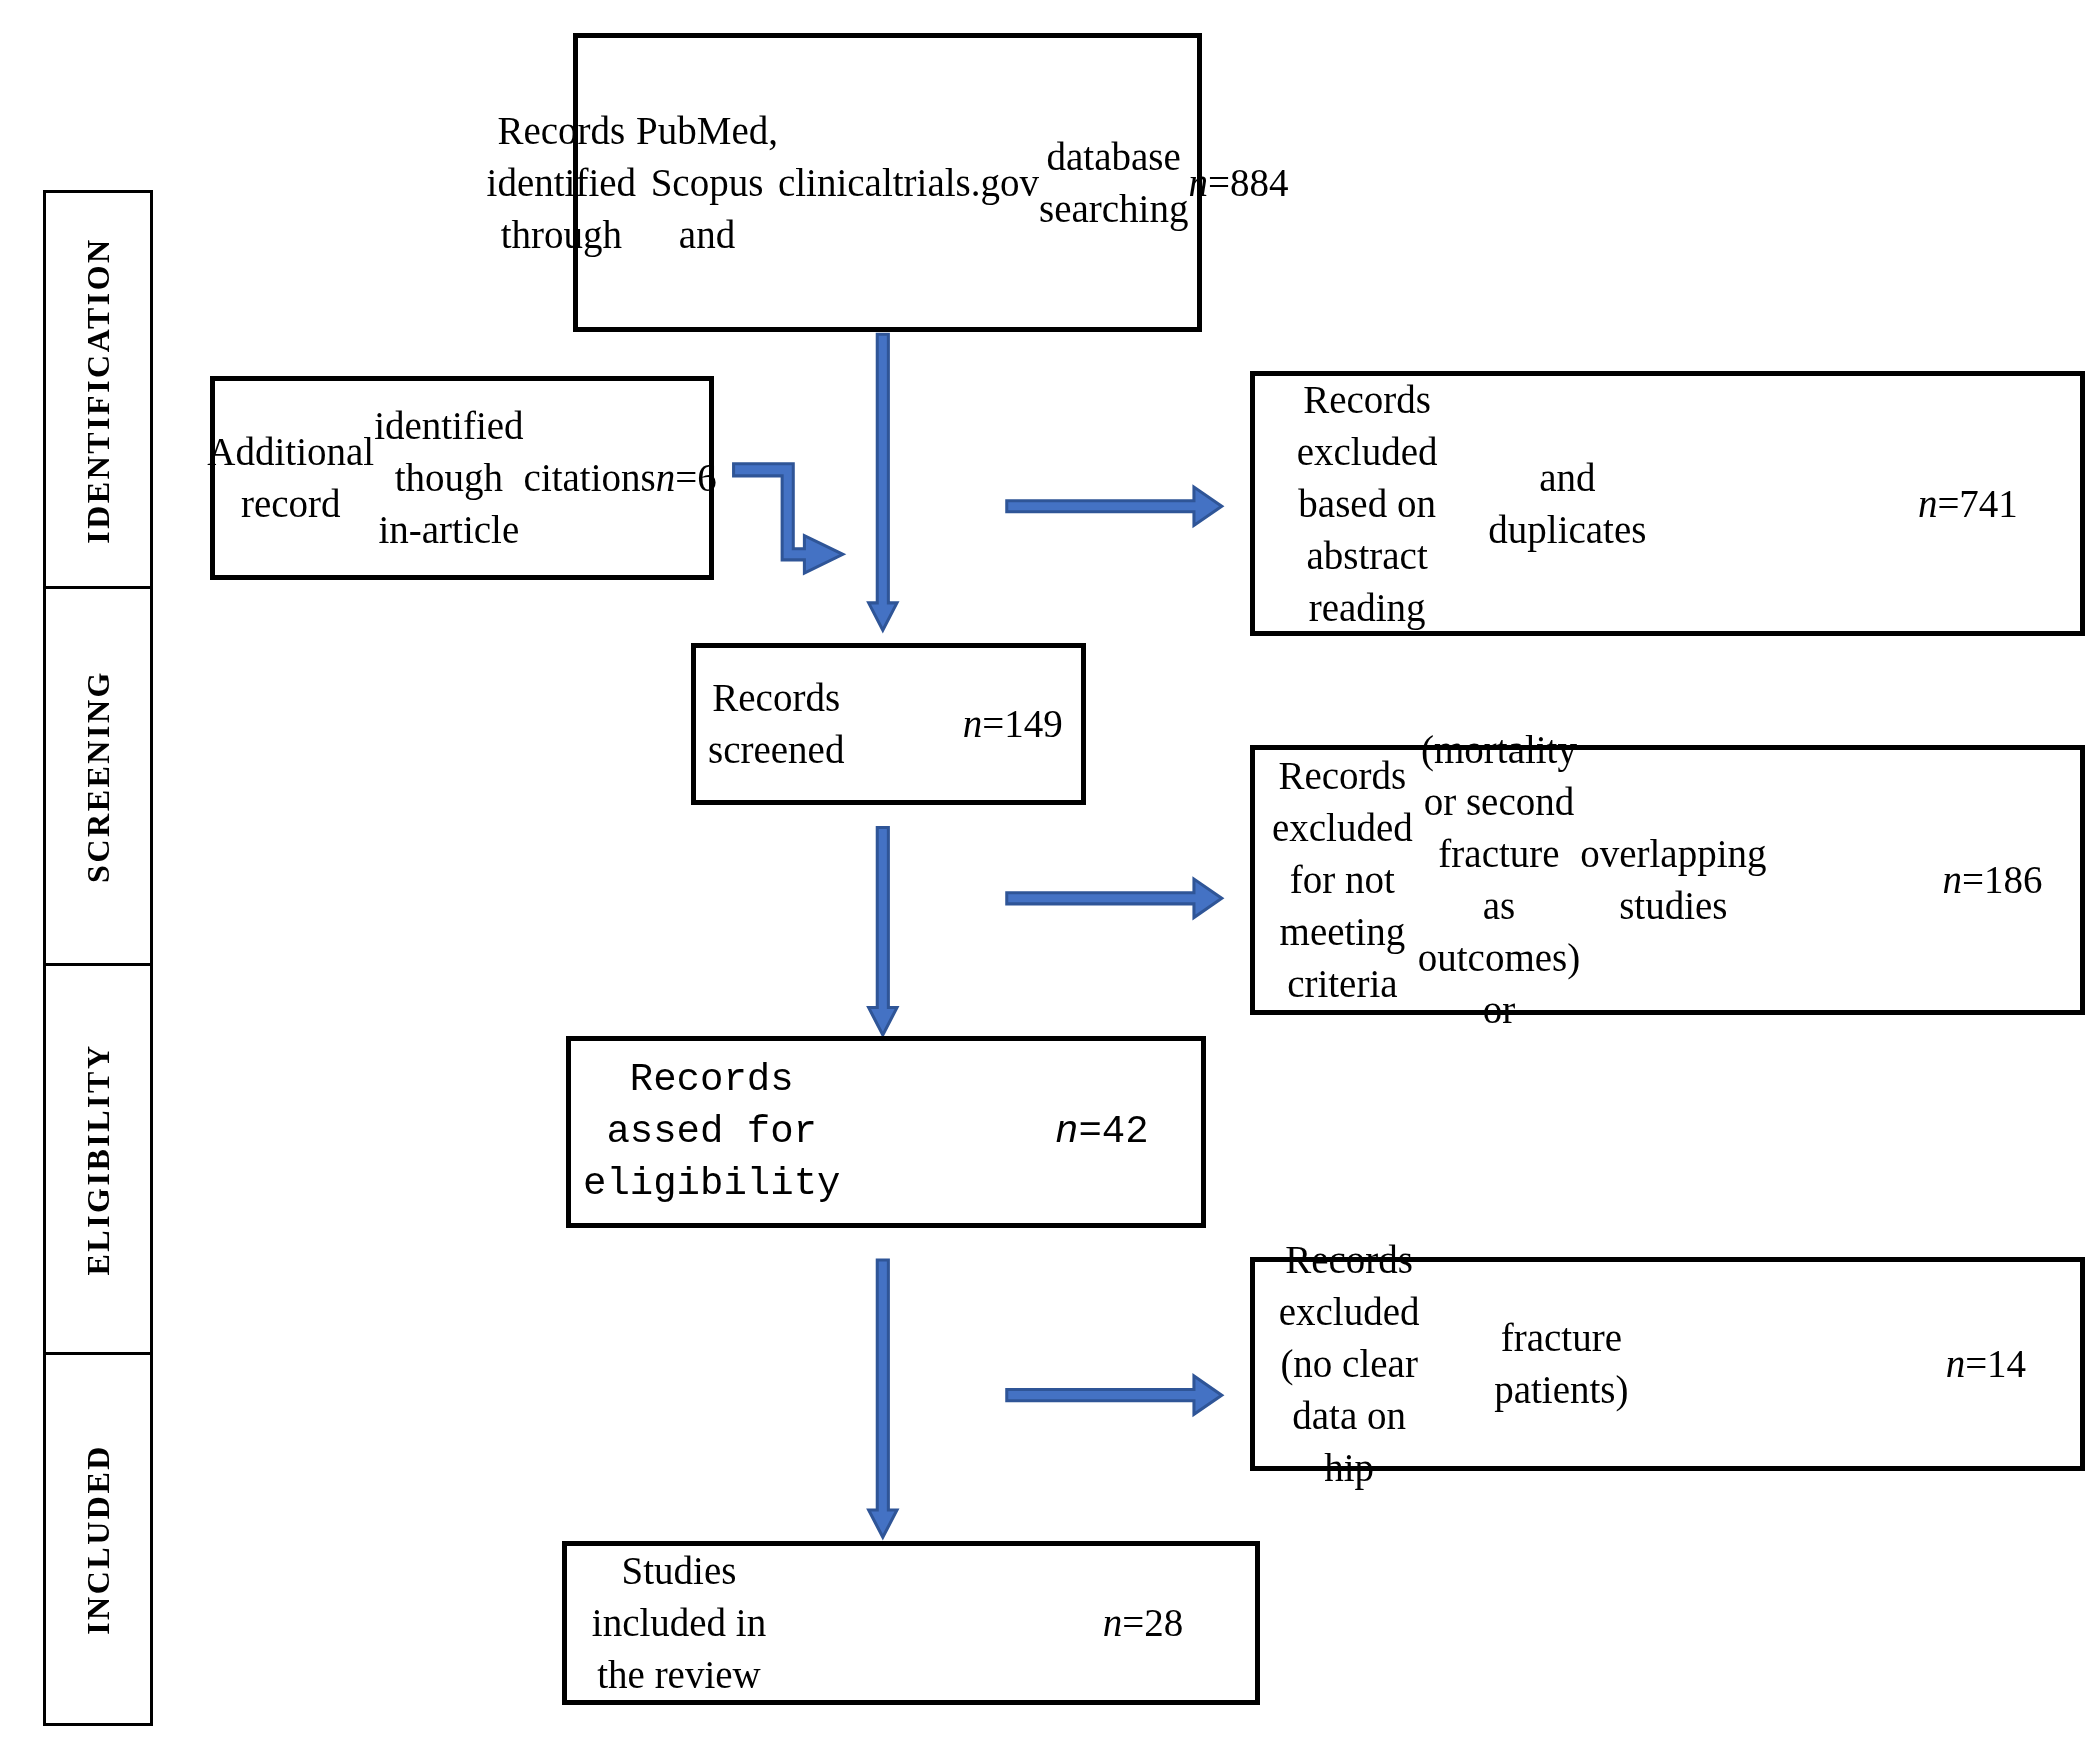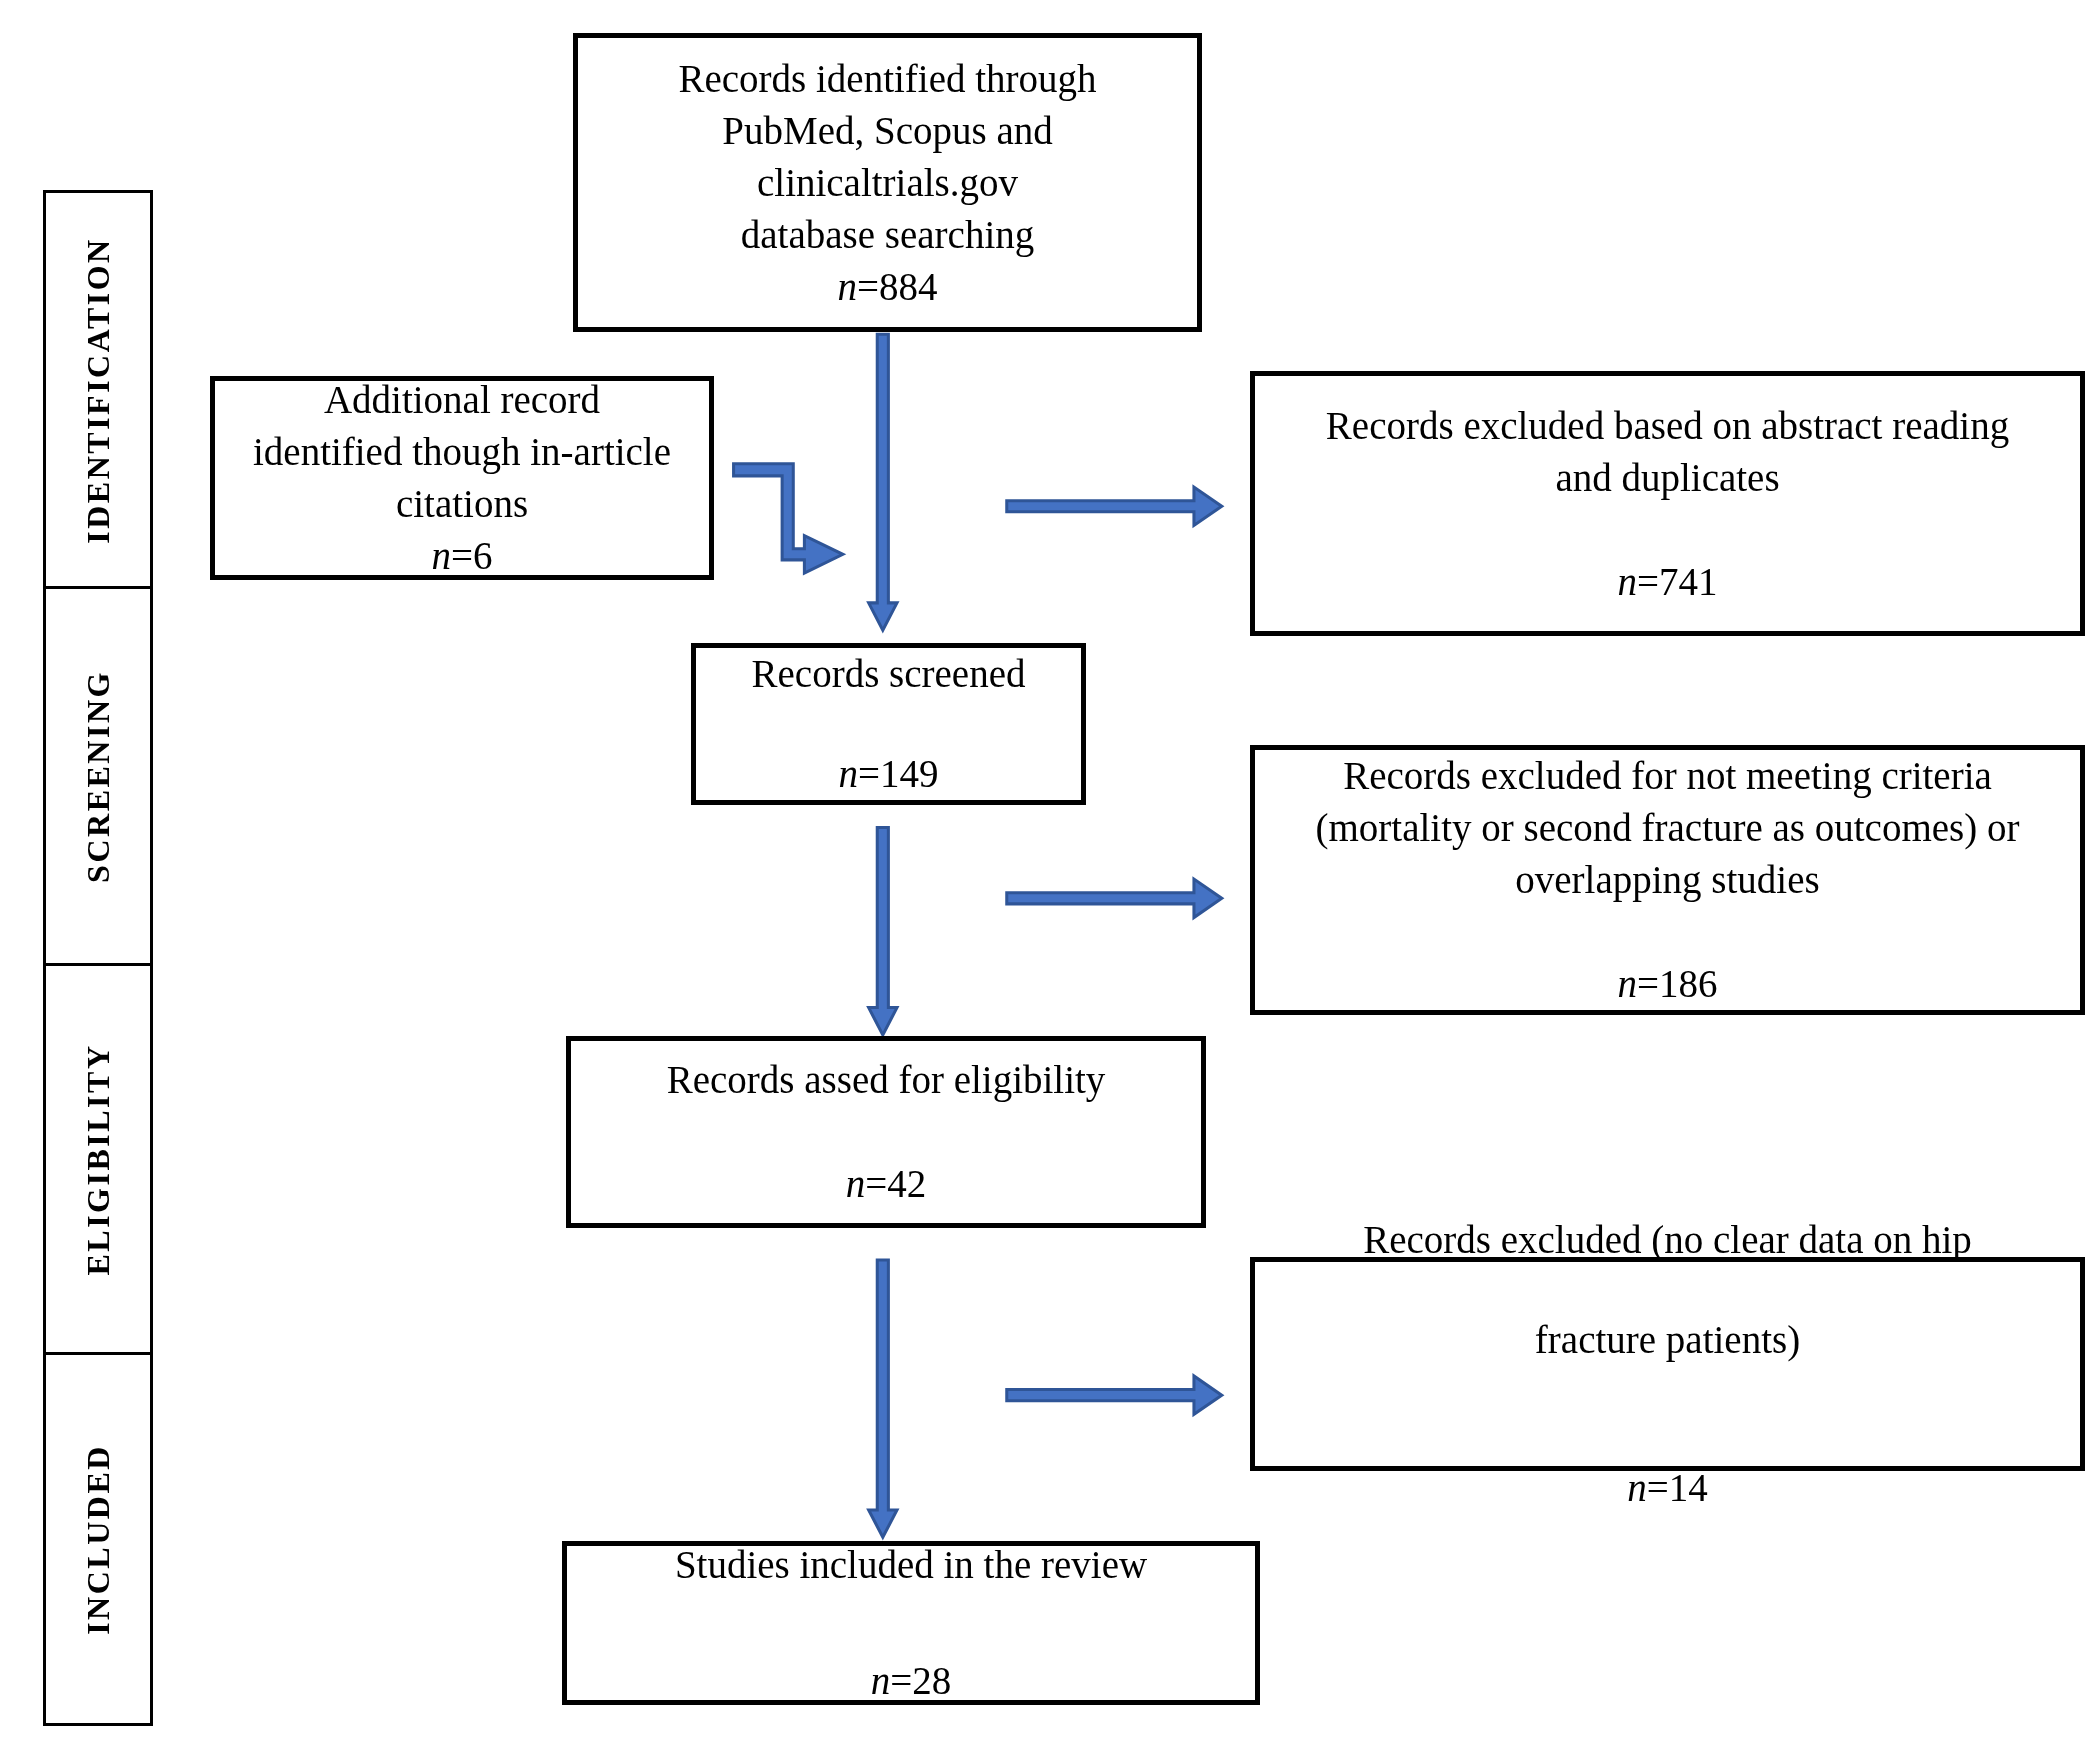--- a/index.html
+++ b/index.html
@@ -8,25 +8,25 @@
     width:2097px;height:1741px;
     background:#ffffff;
     font-family:"Liberation Serif","DejaVu Serif",serif;
     color:#000;
     overflow:hidden;
   }
   .fbox{
     position:absolute;
     border:5.6px solid #000;
     box-sizing:border-box;
-    display:flex;flex-direction:column;
+    display:flex;
     justify-content:center;align-items:center;
     text-align:center;
     font-size:39px;line-height:52px;
-    padding:0 18px;
+    padding:0 12px;
   }
   .line{min-height:52px;width:100%;}
   .spacer{height:52px;width:100%;}
   .nline{min-height:52px;width:100%;}
   .n-it{font-style:italic;}
   .stagebox{
     position:absolute;
     border:3.5px solid #000;
     box-sizing:border-box;
     display:flex;justify-content:center;align-items:center;
@@ -98,21 +98,21 @@
   </div>
 
   <div class="fbox" style="left:1250px;top:745px;width:835px;height:270px;">
     <div class="line">Records excluded for not meeting criteria</div>
     <div class="line">(mortality or second fracture as outcomes) or</div>
     <div class="line">overlapping studies</div>
     <div class="spacer"></div>
     <div class="nline"><span class="n-it">n</span><span>=186</span></div>
   </div>
 
-  <div class="fbox" style="left:566px;top:1036px;width:640px;height:192px;">
+  <div class="fbox" style="left:566px;top:1036px;width:640px;height:192px;font-family:Liberation Mono, monospace;">
     <div class="line">Records assed for eligibility</div>
     <div class="spacer"></div>
     <div class="nline"><span class="n-it">n</span><span>=42</span></div>
   </div>
 
   <div class="fbox" style="left:1250px;top:1257px;width:835px;height:214px;gap:48px;">
     <div class="line">Records excluded (no clear data on hip</div>
     <div class="line">fracture patients)</div>
     <div class="spacer"></div>
     <div class="nline"><span class="n-it">n</span><span>=14</span></div>

